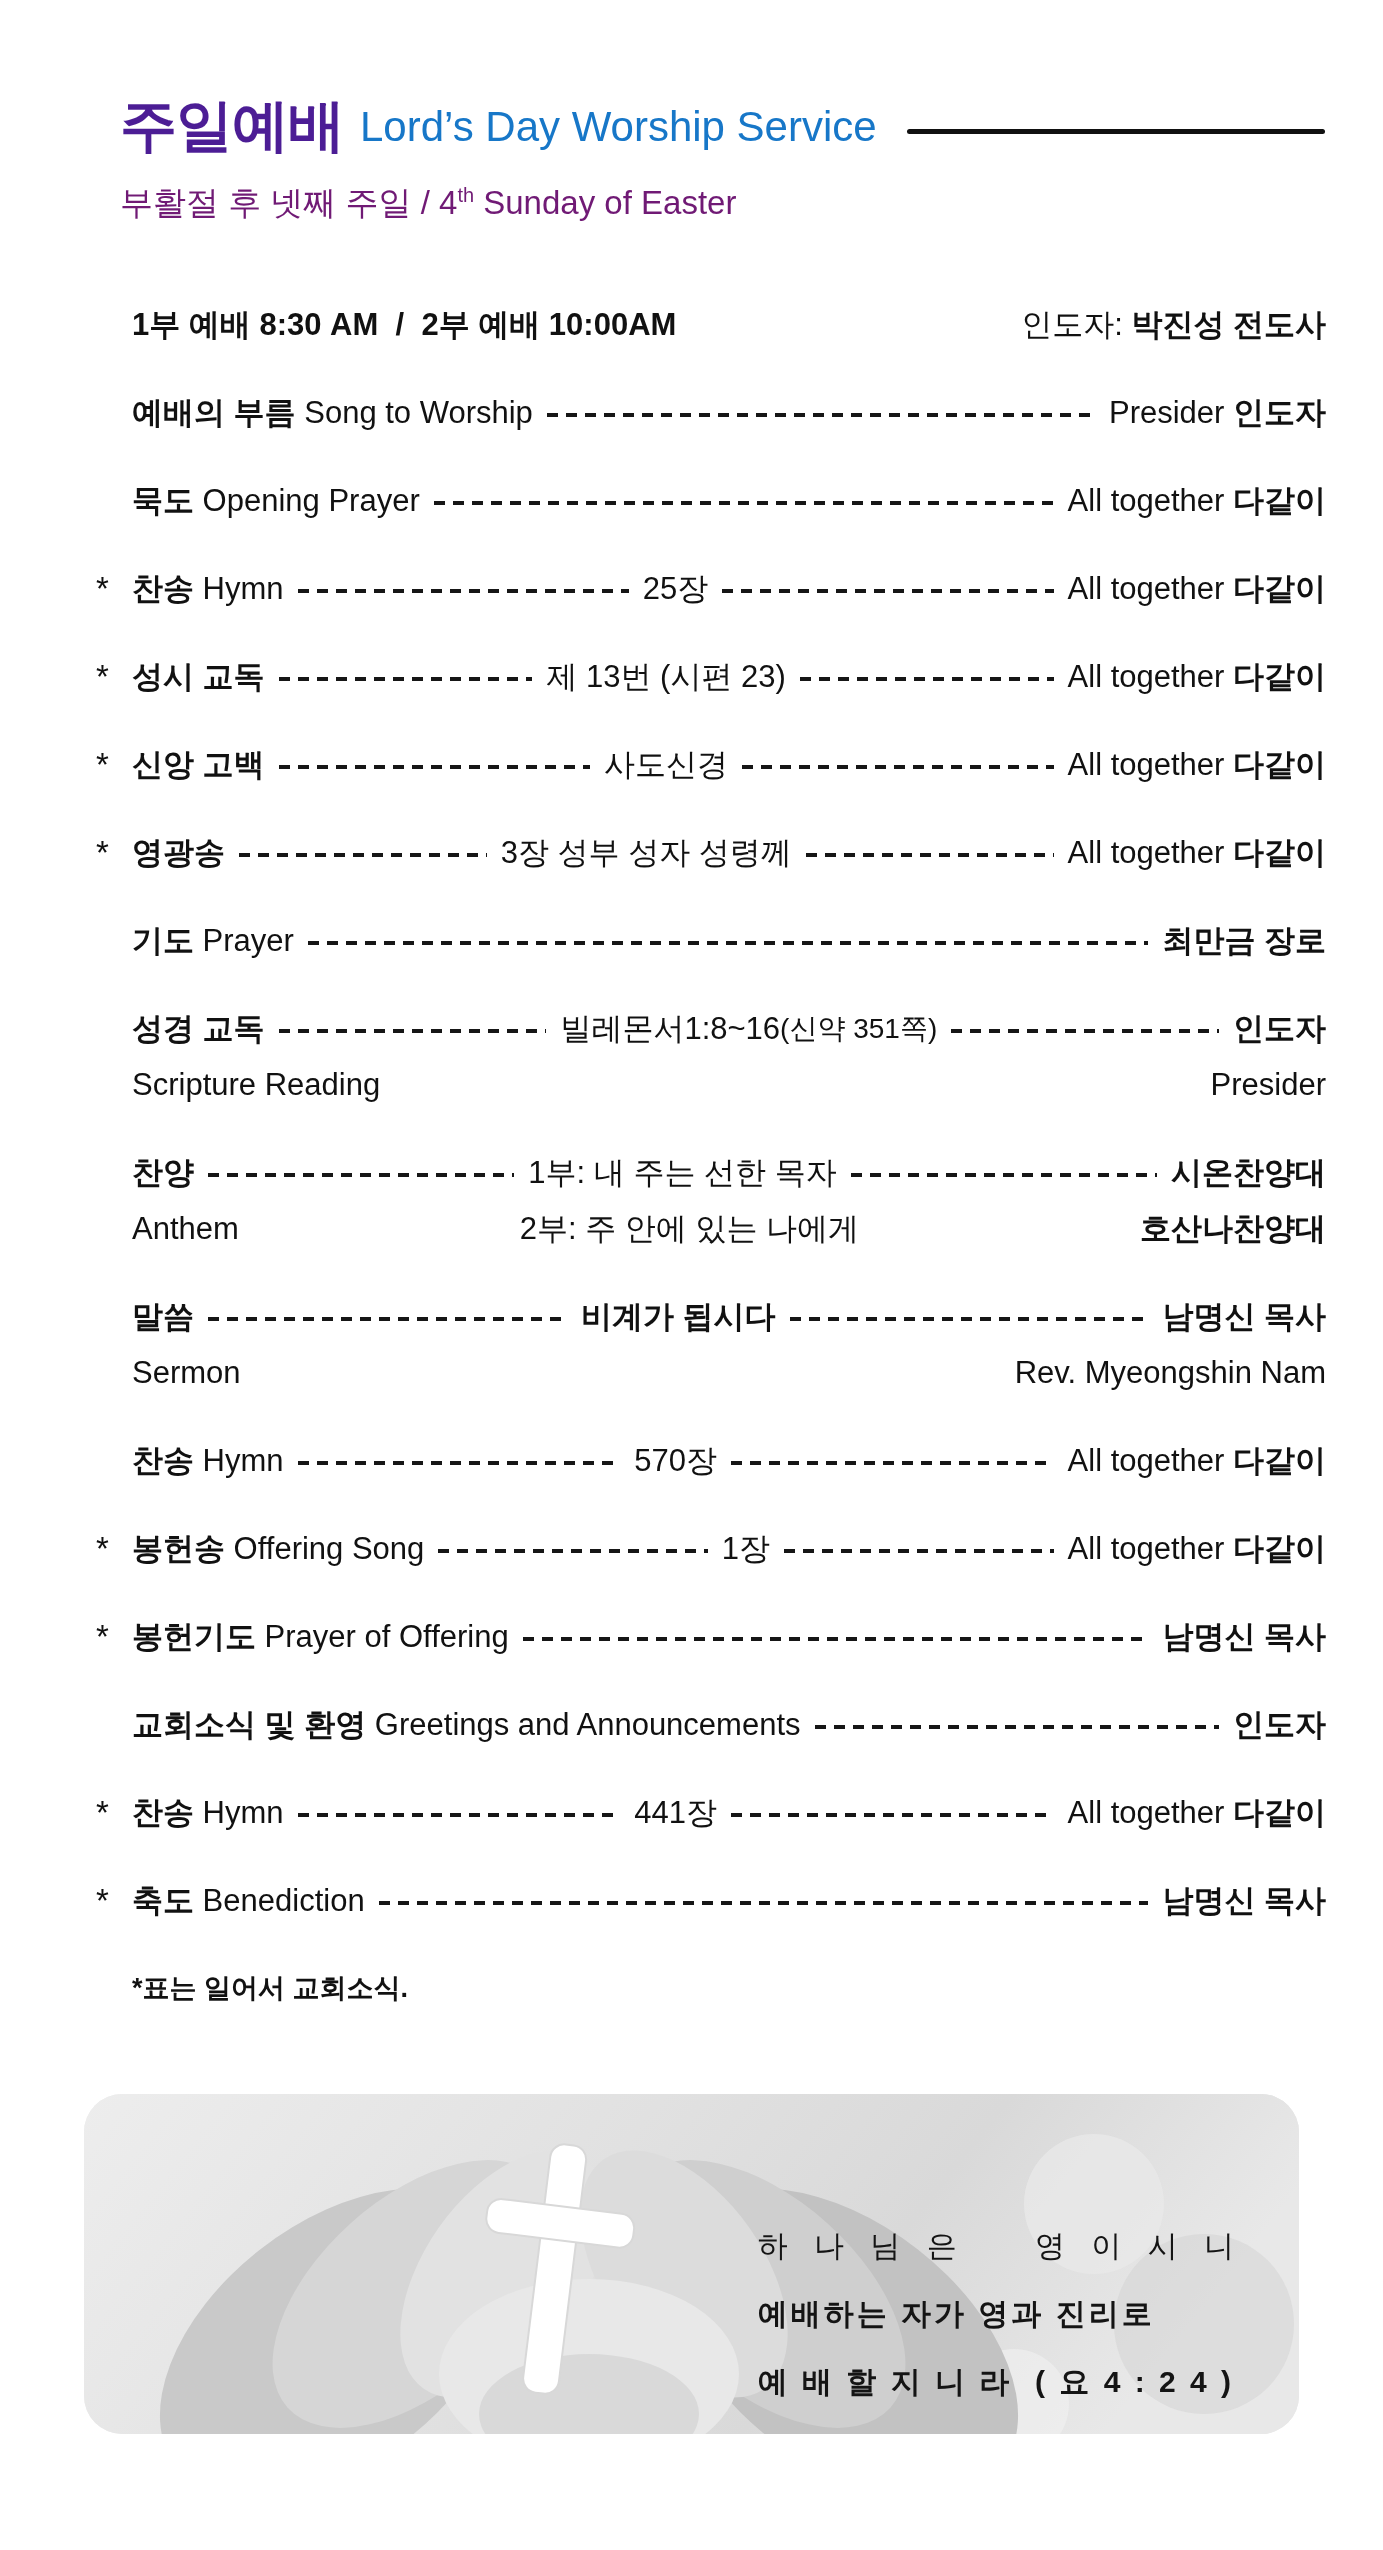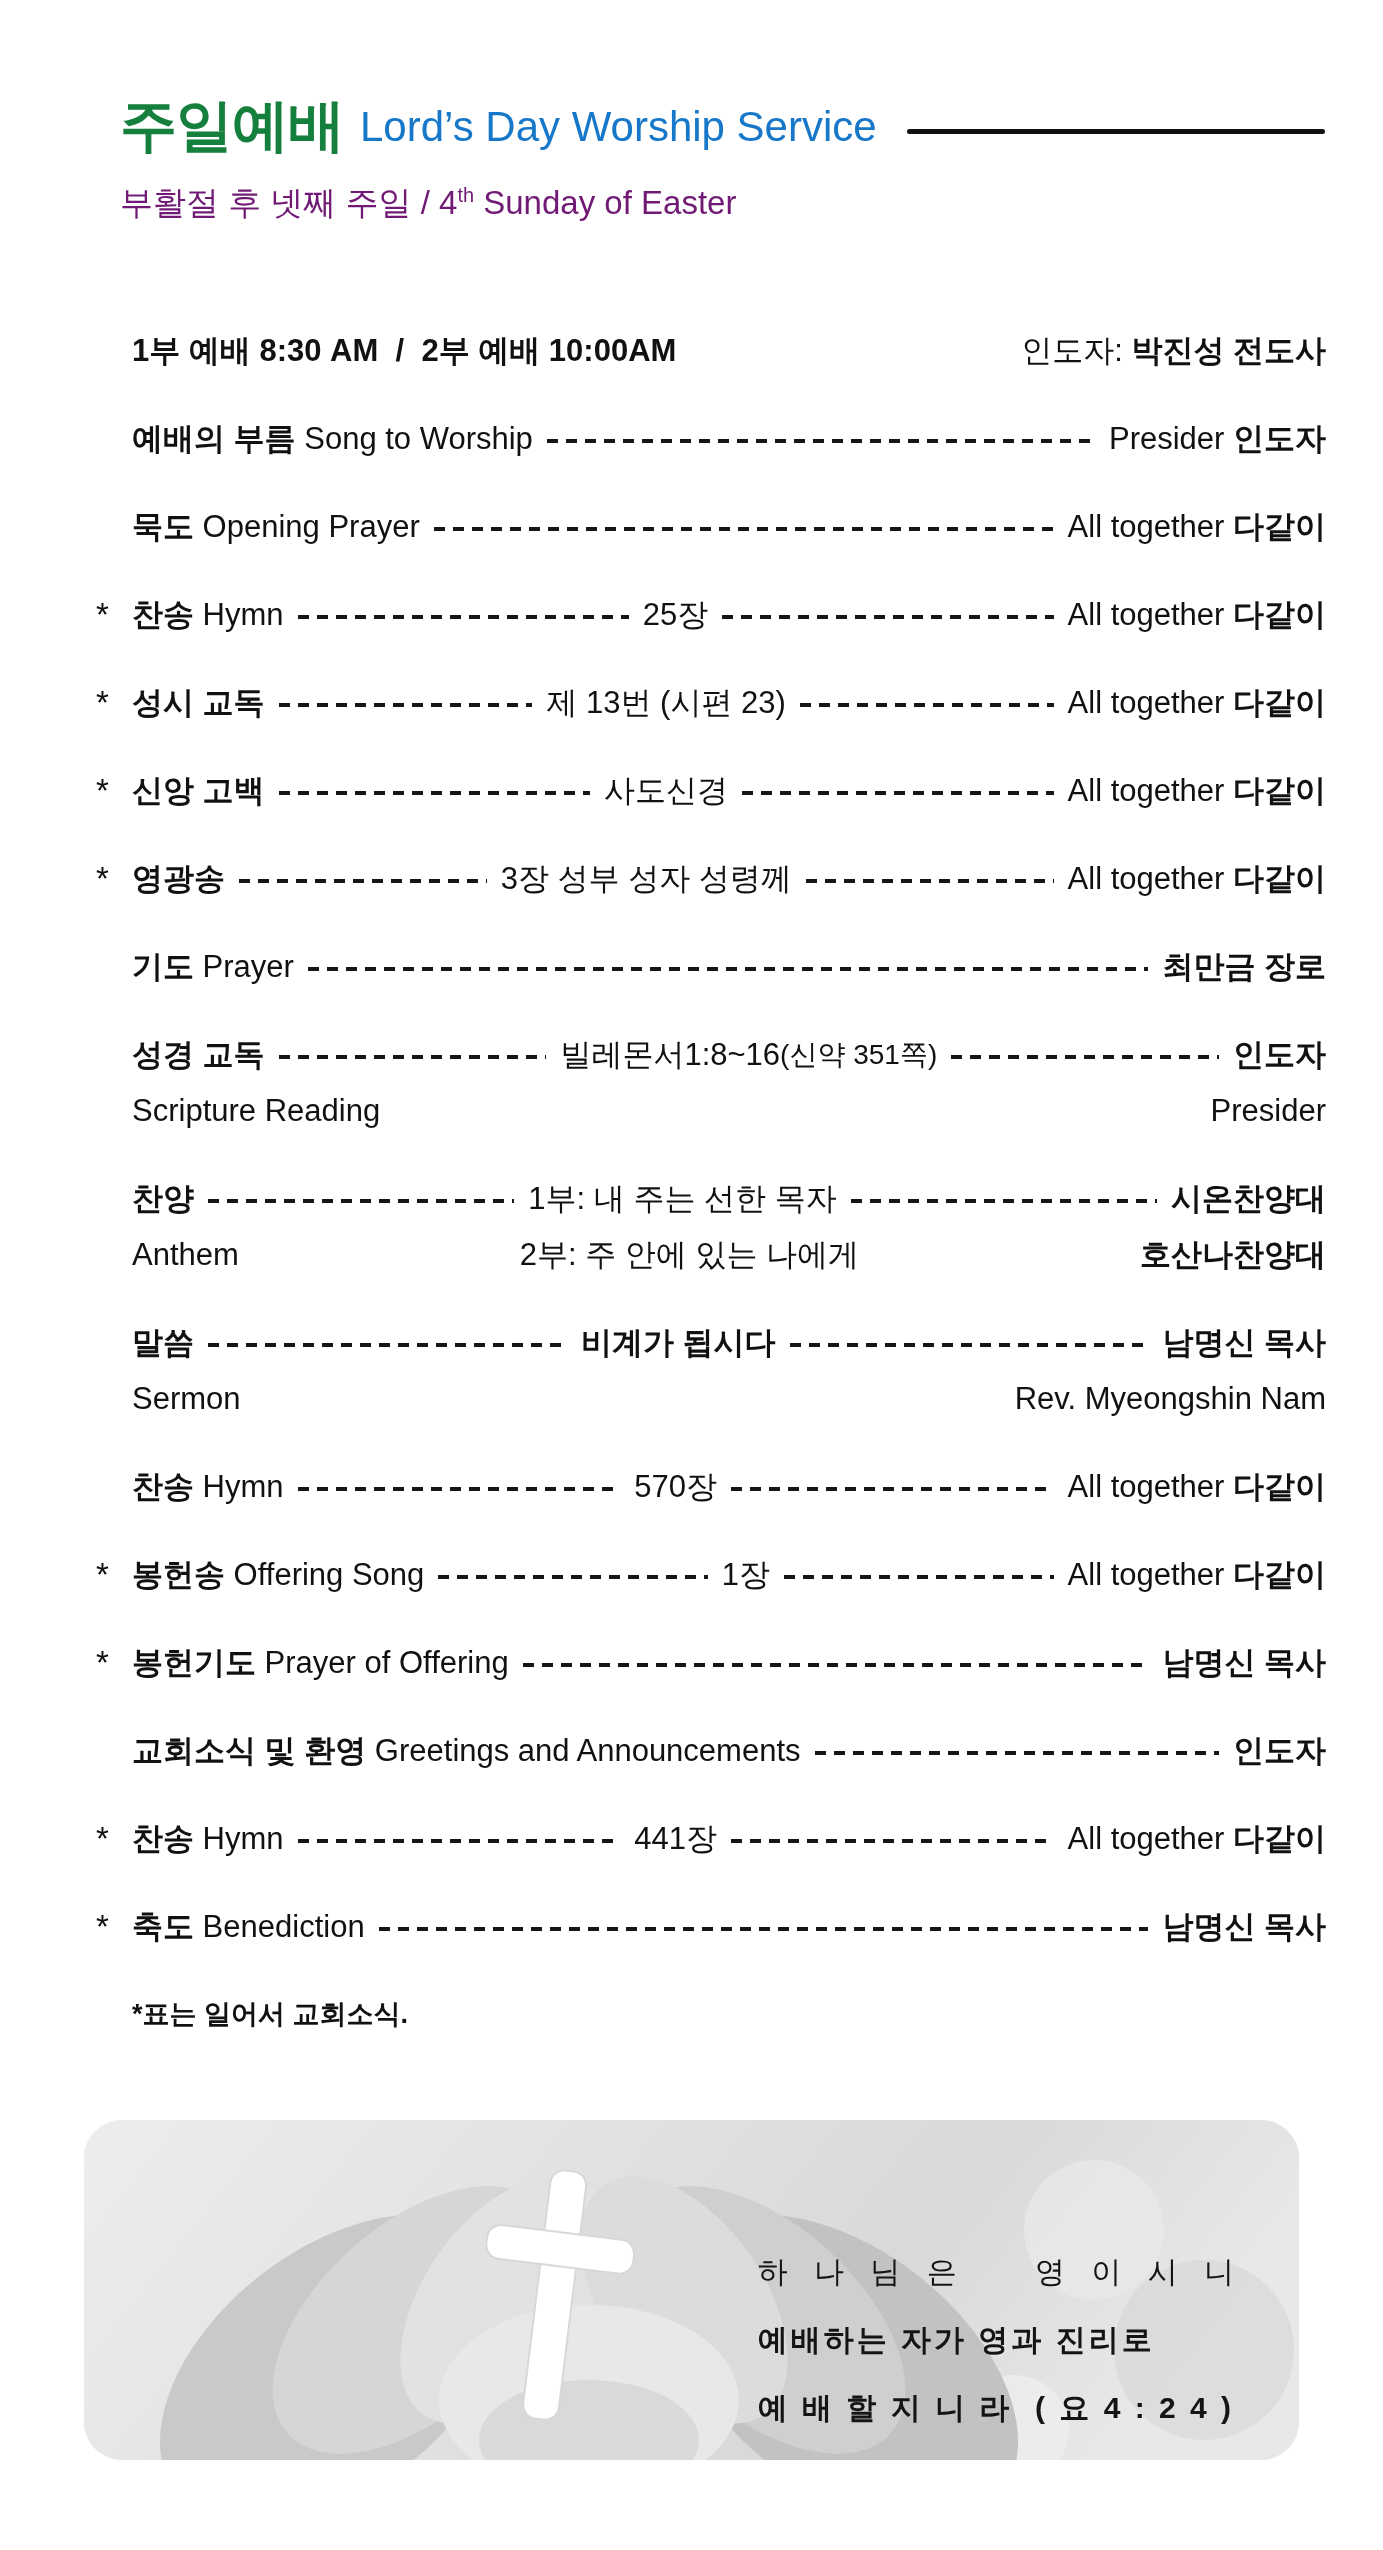--- a/index.html
+++ b/index.html
@@ -2,28 +2,28 @@
 <html><head>
 <meta charset="utf-8">
 <style>
   html,body{margin:0;padding:0;background:#ffffff;}
   body{width:1383px;height:2550px;font-family:"Liberation Sans","DejaVu Sans",sans-serif;color:#111;}
   .page{position:relative;width:1383px;height:2550px;overflow:hidden;background:#fff;}
 
   
   .header{padding:88px 58px 0 120px;}
   .title-row{display:flex;align-items:center;}
-  .title-ko{font-size:57px;font-weight:700;color:#15803d;letter-spacing:-1px;white-space:pre;}
+  .title-ko{font-size:57px;font-weight:700;color:#4c1d95;letter-spacing:-1px;white-space:pre;}
   .title-en{font-size:42px;font-weight:500;color:#1777c8;margin-left:16px;white-space:pre;}
   .title-rule{flex:1 1 auto;height:5px;background:#111;margin-left:30px;margin-top:10px;border-radius:3px;}
   .subtitle{font-size:33px;color:#701a75;margin-top:16px;}
   .subtitle sup{font-size:20px;}
 
   
-  .program{margin:104px 57px 0 96px;}
+  .program{margin:78px 57px 0 96px;}
   .row{display:flex;align-items:center;font-size:31px;margin-top:46px;line-height:42px;}
   .row.cont{margin-top:14px;}
   .star{flex:0 0 36px;font-size:33px;white-space:pre;}
   .txt{white-space:pre;}
   .b{font-weight:700;}
   .sm{font-size:28px;align-self:center;}
   .lead{flex:1 1 50px;min-width:34px;height:4px;align-self:center;margin:4px 14px 0 14px;
         background:repeating-linear-gradient(90deg,#161616 0 11px,transparent 11px 19px);}
   .gap{flex:1 1 50px;min-width:20px;}
 

